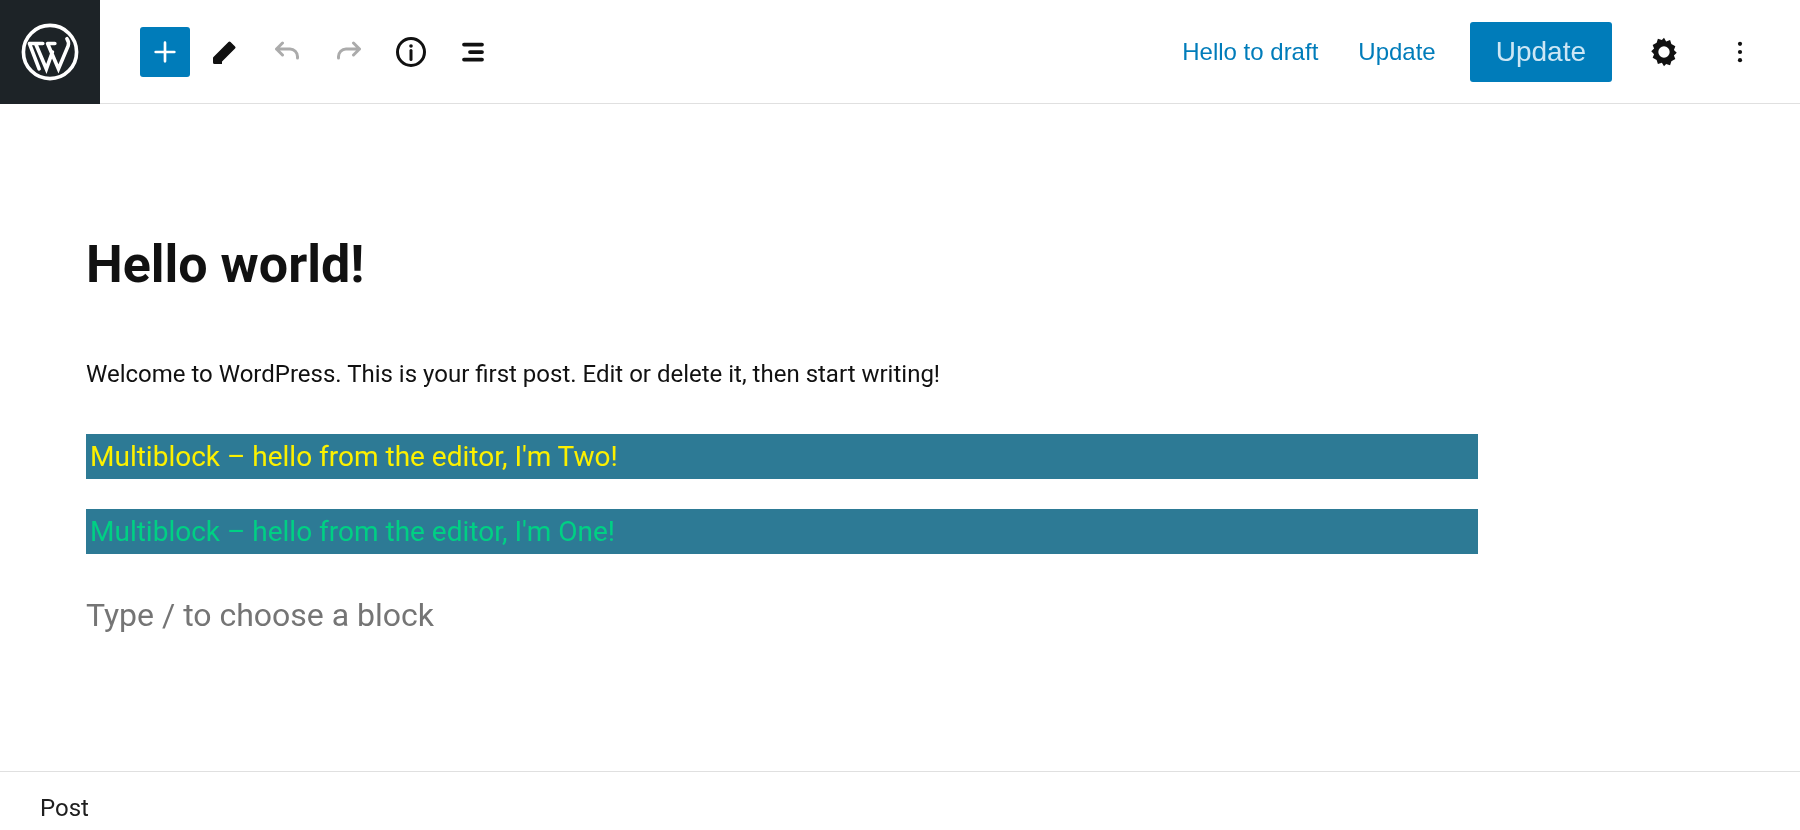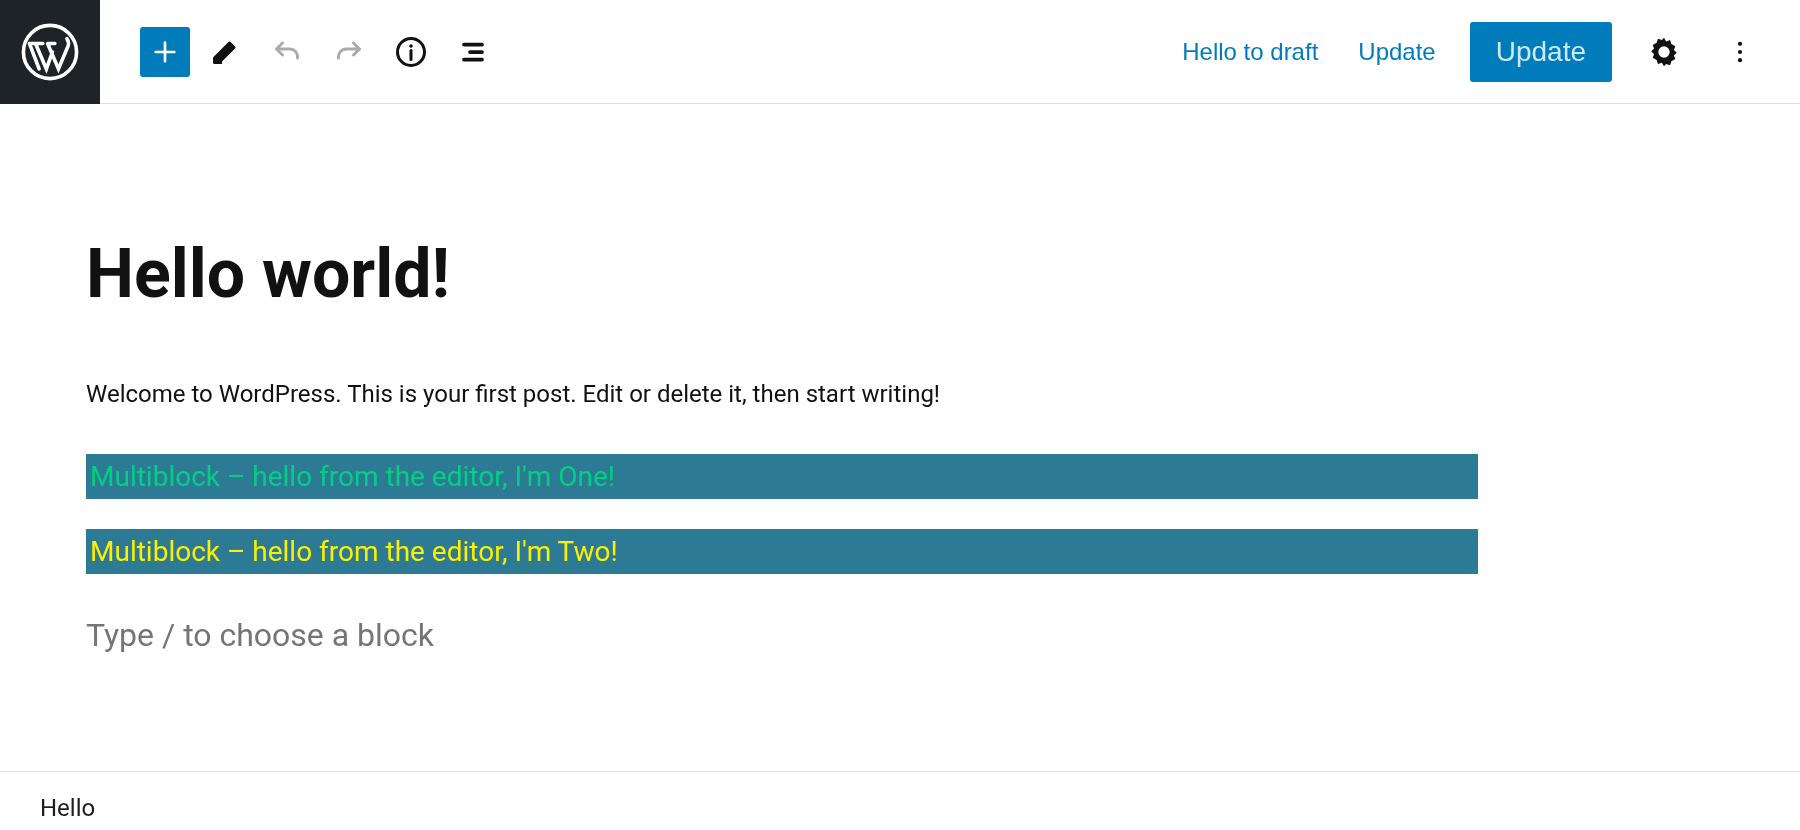--- a/index.html
+++ b/index.html
@@ -94,21 +94,21 @@
       justify-content: center;
       border: none;
       background: transparent;
       cursor: pointer;
     }
     .editor-area {
       padding: 130px 0 0 86px;
       max-width: 1480px;
     }
     .post-title {
-      font-size: 68px;
+      font-size: 52px;
       font-weight: 700;
       color: #111;
       margin-bottom: 60px;
       line-height: 1.2;
     }
     .post-paragraph {
       font-size: 24px;
       color: #111;
       margin-bottom: 42px;
       line-height: 1.5;
@@ -201,20 +201,20 @@
           <circle cx="12" cy="12" r="1.8" fill="#111"></circle>
           <circle cx="12" cy="19" r="1.8" fill="#111"></circle>
         </svg>
     </button>
   </div>
 </div>
 
 <div class="editor-area">
   <h1 class="post-title">Hello world!</h1>
   <p class="post-paragraph">Welcome to WordPress. This is your first post. Edit or delete it, then start writing!</p>
+  <div class="block-banner two">Multiblock – hello from the editor, I'm Two!</div>
   <div class="block-banner one">Multiblock – hello from the editor, I'm One!</div>
-  <div class="block-banner two">Multiblock – hello from the editor, I'm Two!</div>
   <div class="block-prompt">Type / to choose a block</div>
 </div>
 
 <div class="footer">
-  <span>Hello</span>
+  <span>Post</span>
 </div>
 
 </body></html>

